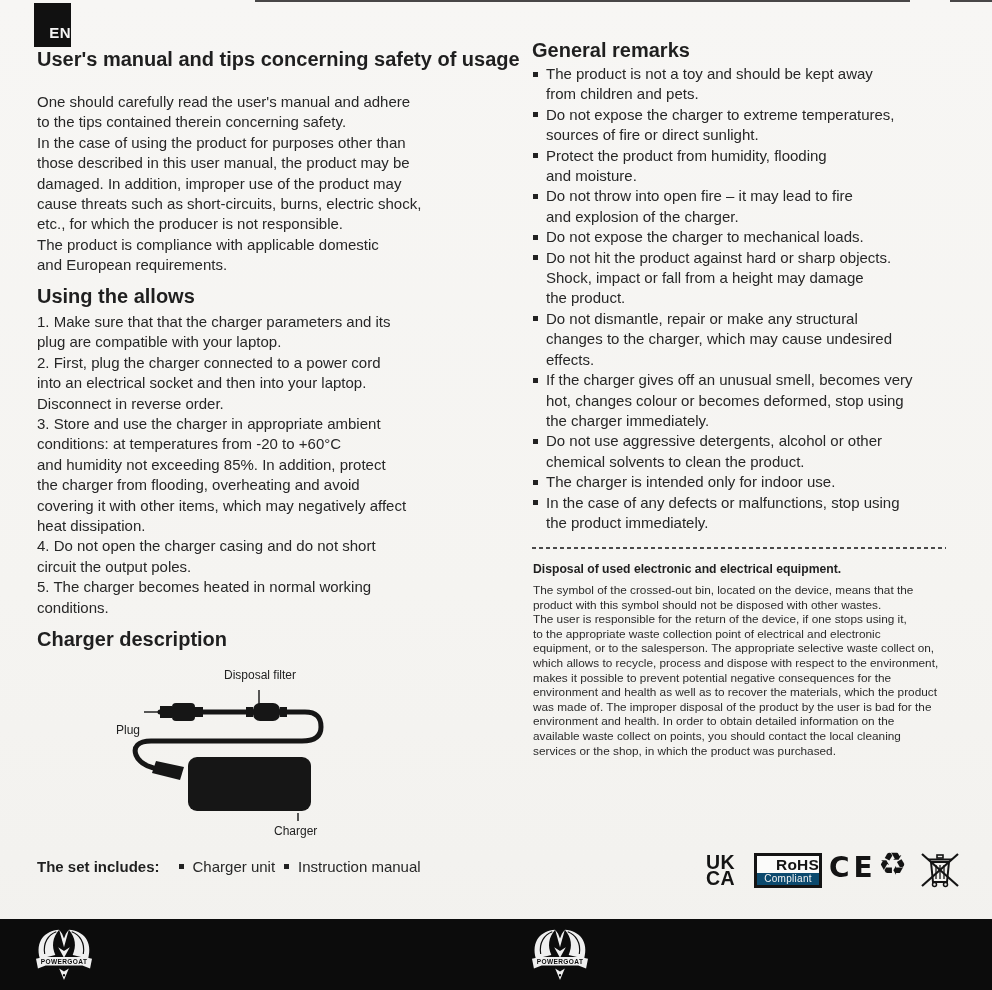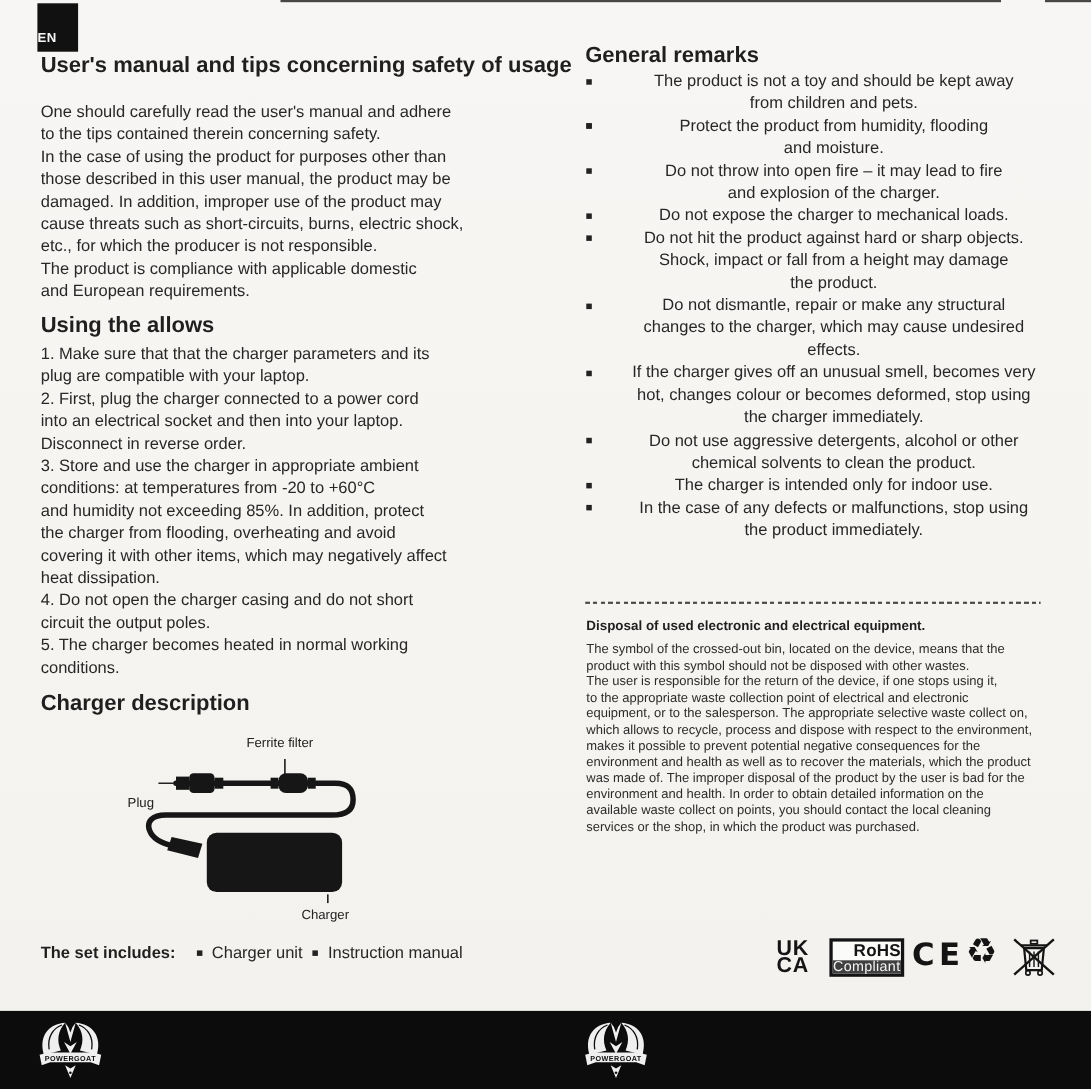--- a/index.html
+++ b/index.html
@@ -4,51 +4,51 @@
 <style>
   html,body{margin:0;padding:0;background:#e8e7e5;}
   .page{
     position:relative;width:992px;height:990px;overflow:hidden;
     background:linear-gradient(180deg,#f7f6f4 0%,#f5f4f1 60%,#f2f1ee 100%);
     font-family:"Liberation Sans",sans-serif;color:#262626;
   }
   .topline{position:absolute;top:0;height:2px;background:#1c1c1c;opacity:.8;}
   .lang-badge{
     position:absolute;left:34px;top:3px;width:37px;height:44px;background:#111;
-    color:#f5f5f5;font-weight:bold;font-size:12px;display:flex;align-items:flex-end;
-    justify-content:flex-start;padding-bottom:6px;box-sizing:border-box;letter-spacing:.5px;
+    color:#f5f5f5;font-weight:bold;font-size:15px;display:flex;align-items:flex-end;
+    justify-content:flex-end;padding-bottom:6px;box-sizing:border-box;letter-spacing:.5px;
   }
   .h1{position:absolute;font-size:20px;font-weight:bold;color:#1f1f1f;}
   .body-text{position:absolute;font-size:15px;line-height:20.4px;white-space:pre-line;color:#272727;}
   .small-bold{position:absolute;font-size:12.2px;font-weight:bold;color:#1f1f1f;}
   .small-text{position:absolute;font-size:11.8px;line-height:14.6px;white-space:pre-line;color:#2b2b2b;}
 
   
-  .remarks{position:absolute;left:532px;top:64px;width:438px;margin:0;padding:0;list-style:none;text-align:center;}
+  .remarks{position:absolute;left:532px;top:64px;width:438px;margin:0;padding:0;list-style:none;}
   .remark{position:relative;margin:0;padding:0 0 0 14px;font-size:15px;line-height:20.4px;white-space:pre-line;color:#272727;}
   .remark .sq{position:absolute;left:1px;top:7.5px;width:5px;height:5px;background:#222;}
 
   .dashes{position:absolute;left:532px;top:547px;width:414px;height:2px;
     background:repeating-linear-gradient(90deg,#4a4a4a 0 4px,transparent 4px 7px);}
 
   
   .diagram{position:absolute;left:37px;top:660px;width:440px;height:190px;}
   .diagram svg{position:absolute;left:0;top:0;}
   .diag-label{position:absolute;font-size:12px;color:#222;}
 
   
   .set-row{position:absolute;left:37px;top:858px;display:flex;align-items:center;font-size:15px;color:#272727;}
   .set-row .lbl{font-weight:bold;color:#1f1f1f;margin-right:10px;}
   .set-row .sq{width:5px;height:5px;background:#222;margin:0 9px;}
 
   
   .ukca{position:absolute;left:706px;top:854px;font-weight:800;font-size:19.5px;line-height:16px;letter-spacing:.5px;color:#141414;}
   .rohs{position:absolute;left:754px;top:853px;width:62px;border:3px solid #141414;background:#fbfbfa;text-align:center;}
   .rohs .t{font-weight:800;font-size:15.5px;line-height:17px;color:#141414;letter-spacing:.2px;padding-left:19px;}
-  .rohs .c{background:#404040;color:#f5f5f5;font-size:13px;line-height:12px;letter-spacing:.3px;}
+  .rohs .c{background:#0c4a6e;color:#f5f5f5;font-size:10px;line-height:12px;letter-spacing:.3px;}
   .ce{position:absolute;left:829px;top:851px;font-weight:bold;font-size:28px;letter-spacing:4px;color:#141414;font-family:"DejaVu Sans",sans-serif;text-align:right;}
   .recycle{position:absolute;left:878px;top:845px;font-size:32px;color:#141414;font-family:"DejaVu Sans",sans-serif;}
   .weee{position:absolute;left:920px;top:851px;}
 
   
   .footer{position:absolute;left:0;top:919px;width:992px;height:71px;background:#0c0c0c;}
   .goat{position:absolute;top:7px;}
   .goat-1{left:33px;} .goat-2{left:529px;}
 </style>
 </head>
@@ -109,39 +109,40 @@
       <rect x="158" y="47" width="8" height="10" fill="#161616"></rect>
 
       <rect x="209" y="47" width="7" height="10" fill="#161616"></rect>
       <rect x="216" y="43" width="27" height="18" rx="7" fill="#161616"></rect>
       <rect x="243" y="47" width="7" height="10" fill="#161616"></rect>
 
       <polygon points="119,101 147,107 143,120 115,113" fill="#161616"></polygon>
 
       <rect x="151" y="97" width="123" height="54" rx="9" fill="#161616"></rect>
     </svg>
-    <div class="diag-label" style="left:187px;top:8px;">Ferrite filter</div>
+    <div class="diag-label" style="left:187px;top:8px;">Disposal filter</div>
     <div class="diag-label" style="left:79px;top:45px;margin-top:18px;">Plug</div>
     <div class="diag-label" style="left:237px;top:164px;">Charger</div>
   </div>
 
   <div class="set-row">
     <span class="lbl">The set includes:</span>
     <span class="sq"></span>
     <span>Charger unit</span>
     <span class="sq"></span>
     <span>Instruction manual</span>
   </div>
 
   <div class="h1" style="left:532px;top:39px;">General remarks</div>
 
   <ul class="remarks">
     <li class="remark"><span class="sq"></span><span>The product is not a toy and should be kept away
 from children and pets.</span></li>
-    <li class="remark"><span class="sq"></span></li>
+    <li class="remark"><span class="sq"></span><span>Do not expose the charger to extreme temperatures,
+sources of fire or direct sunlight.</span></li>
     <li class="remark"><span class="sq"></span><span>Protect the product from humidity, flooding
 and moisture.</span></li>
     <li class="remark"><span class="sq"></span><span>Do not throw into open fire – it may lead to fire
 and explosion of the charger.</span></li>
     <li class="remark"><span class="sq"></span><span>Do not expose the charger to mechanical loads.</span></li>
     <li class="remark"><span class="sq"></span><span>Do not hit the product against hard or sharp objects.
 Shock, impact or fall from a height may damage
 the product.</span></li>
     <li class="remark"><span class="sq"></span><span>Do not dismantle, repair or make any structural
 changes to the charger, which may cause undesired

